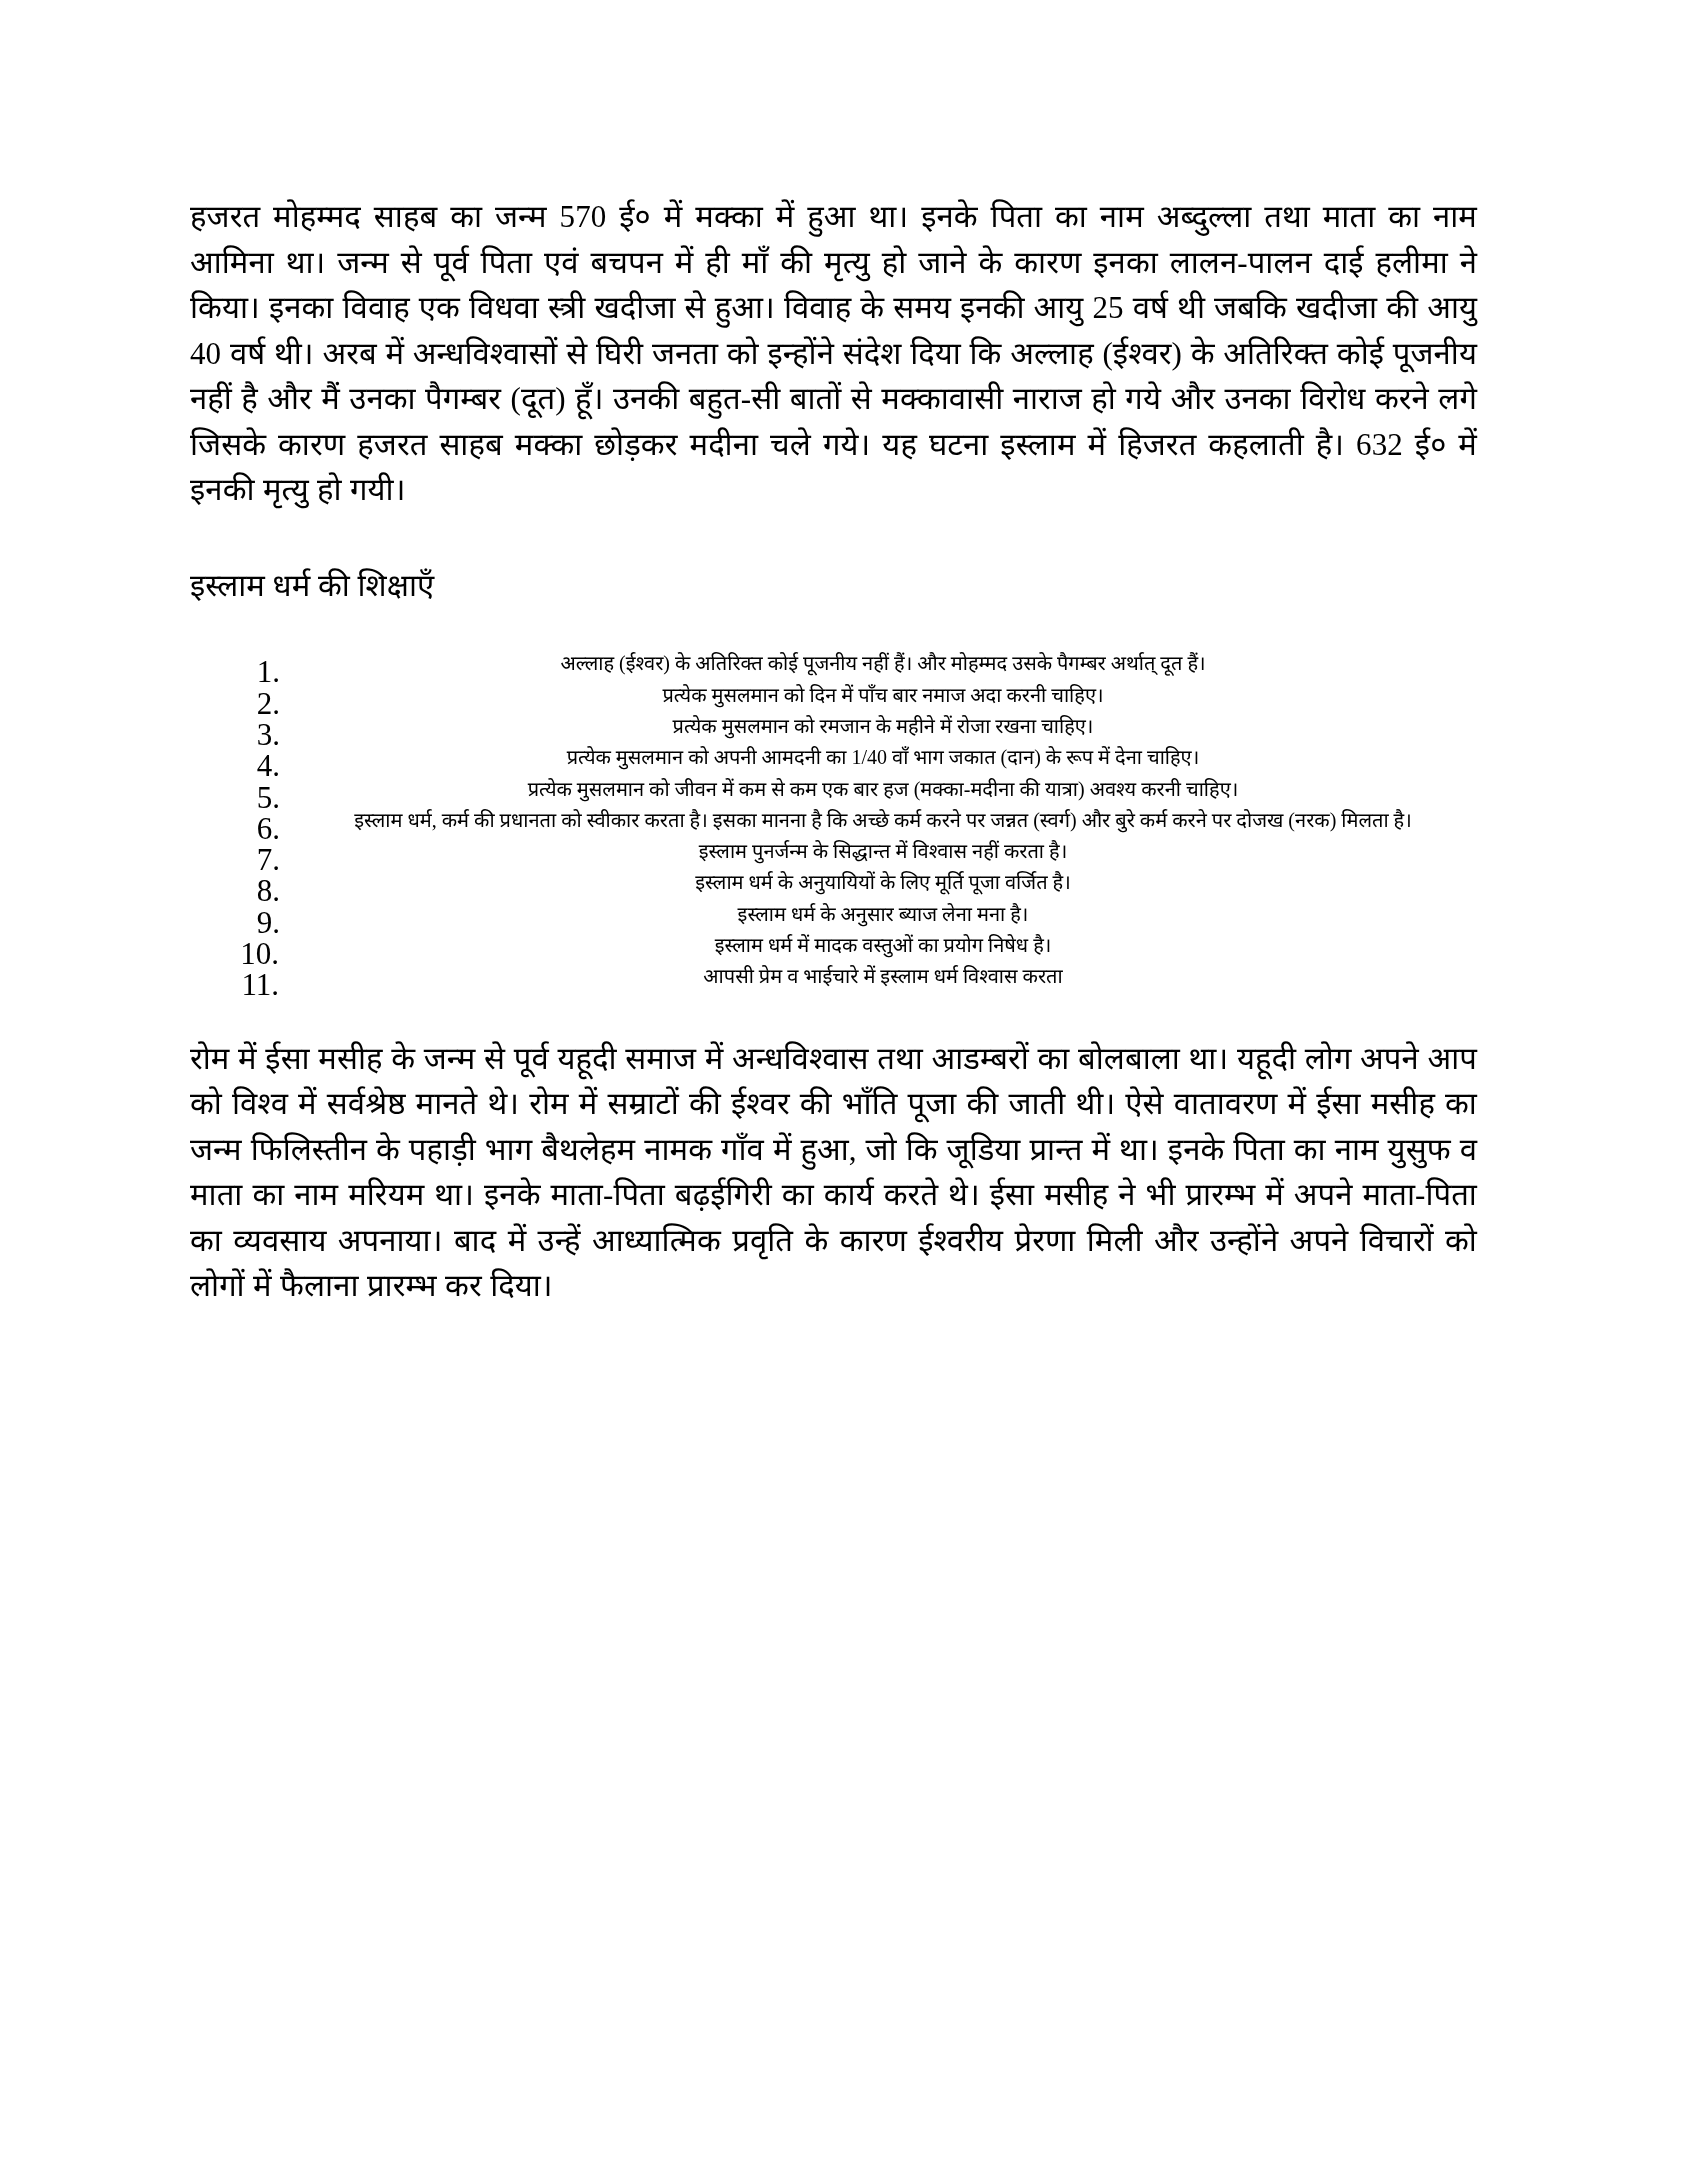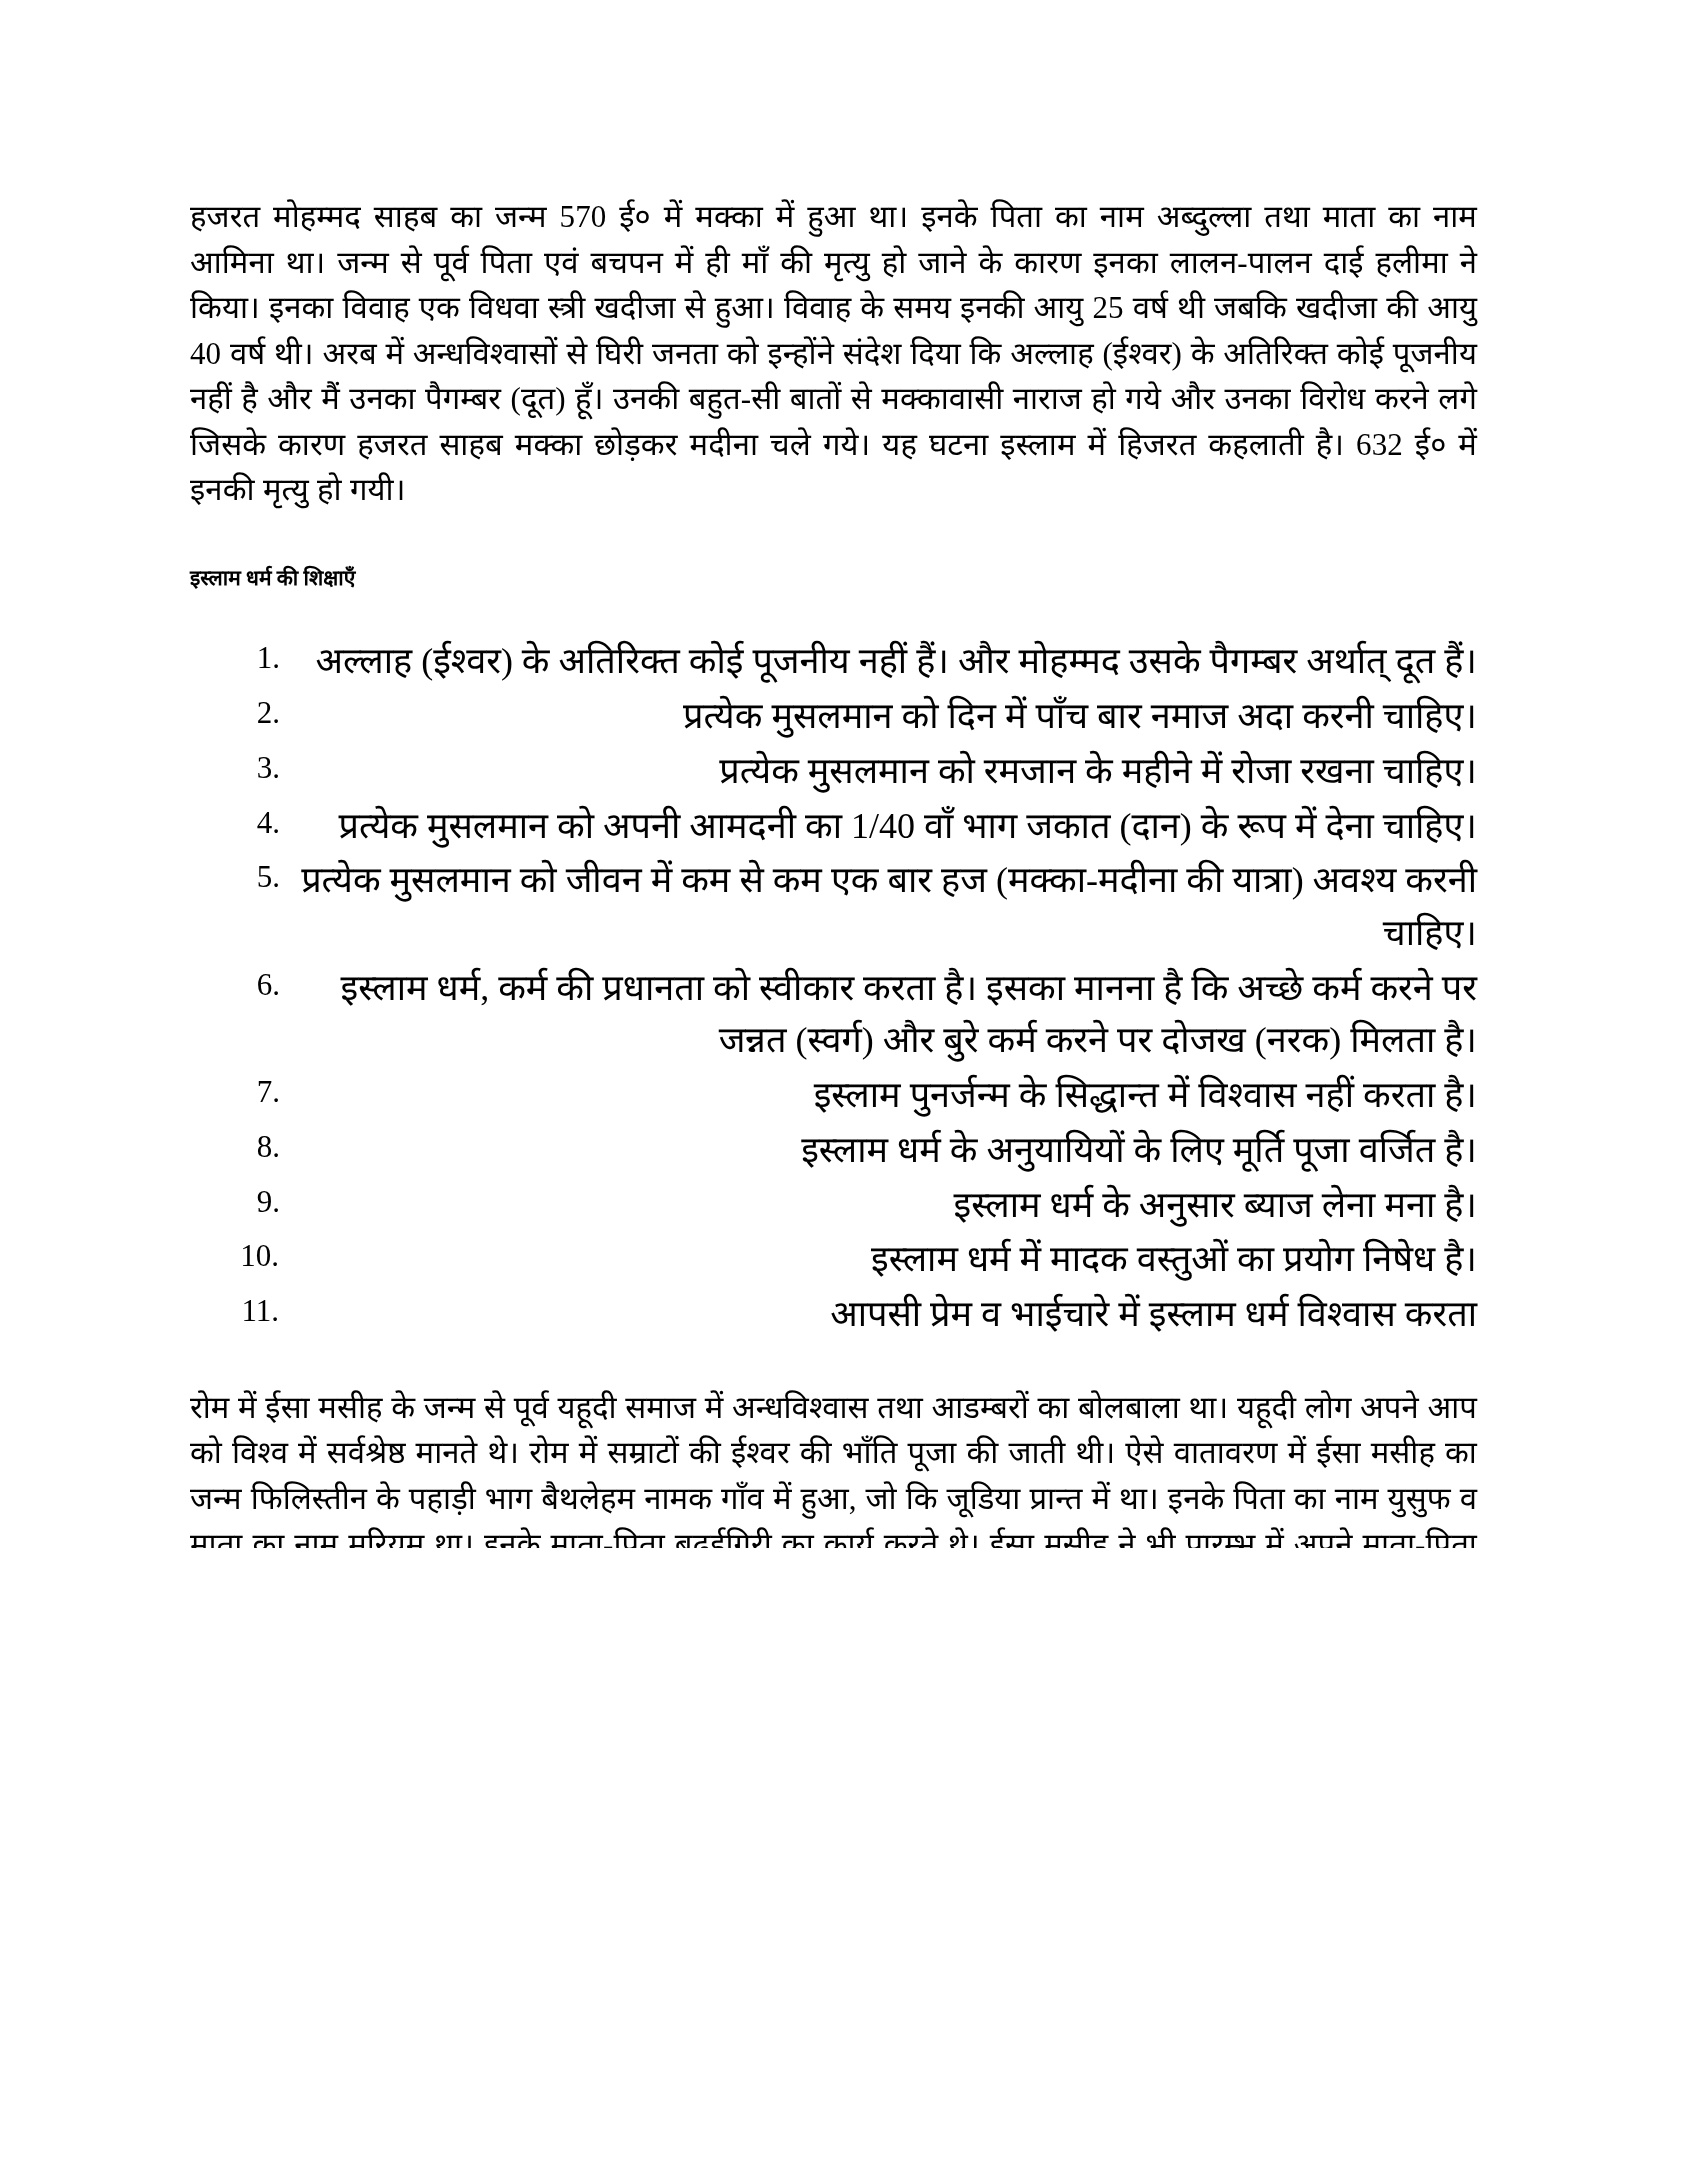--- a/index.html
+++ b/index.html
@@ -31,42 +31,42 @@
     line-height: 1.47;
     text-align: justify;
     text-justify: inter-word;
     margin: 0 0 38px 0;
     letter-spacing: 0.1px;
     word-spacing: 0.5px;
   }
   .para:last-child { margin-bottom: 0; }
 
   .heading {
-    font-size: 21px;
-    font-weight: bold;
+    font-size: 31px;
+    font-weight: normal;
     line-height: 1.4;
     margin: 0 0 42px 0;
   }
   .heading.q {
     letter-spacing: 0.4px;
   }
   .spacer-top { margin-top: 51px; }
 
   ol.teachings {
     margin: 0 0 44px 0;
     padding: 0 0 0 95px;
     list-style: none;
     counter-reset: tnum;
   }
   ol.teachings > li {
     position: relative;
-    font-size: 36px;
+    font-size: 20px;
     line-height: 1.465;
     margin: 0 0 2px 0;
-    text-align: right;
+    text-align: center;
     counter-increment: tnum;
     padding-left: 4px;
   }
   ol.teachings > li::before {
     content: counter(tnum) ".";
     position: absolute;
     left: -55px;
     width: 50px;
     text-align: right;
     font-size: 31px;

